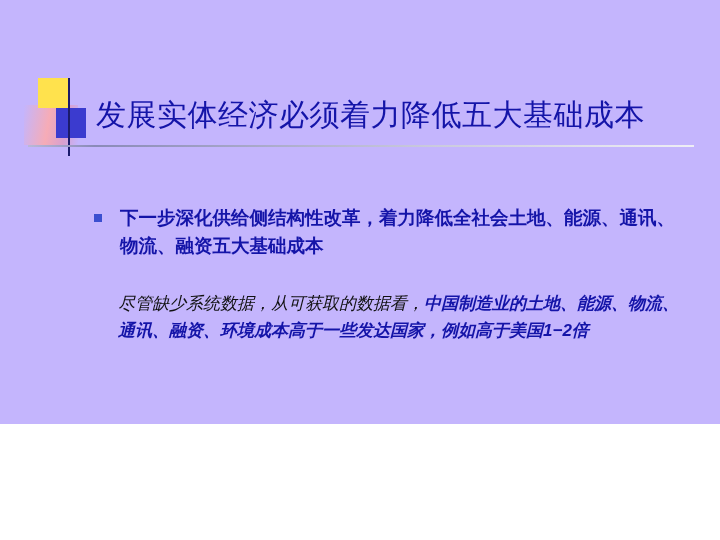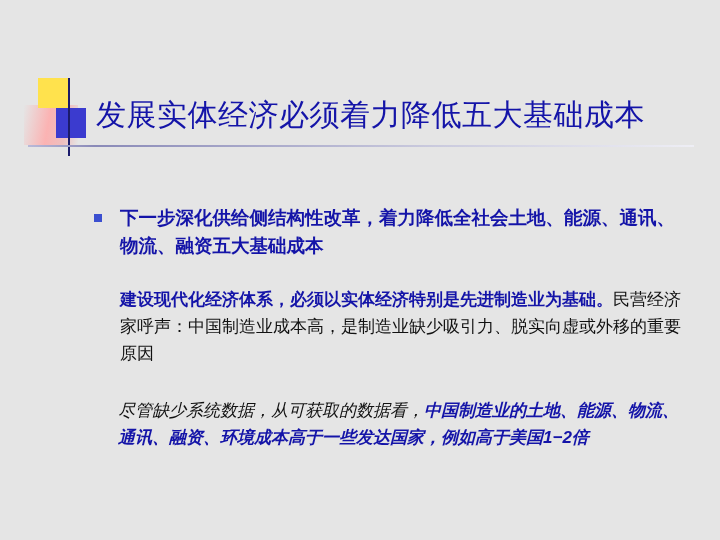--- a/index.html
+++ b/index.html
@@ -9,22 +9,22 @@
   body {
     width: 720px;
     height: 540px;
     background: #ffffff;
     font-family: "Liberation Sans", sans-serif;
     overflow: hidden;
   }
   #slide {
     position: relative;
     width: 720px;
-    height: 540px;
-    background: #e5e5e5;
+    height: 424px;
+    background: #c4b5fd;
   }
 
   
   .ornament {
     position: absolute;
     left: 24px;
     top: 78px;
     width: 72px;
     height: 78px;
   }
@@ -147,22 +147,19 @@
   <div class="title">发展实体经济必须着力降低五大基础成本</div>
   <div class="title-rule"></div>
 
   <div class="content">
 
     <div class="bullet-row">
       <span class="bullet-mark"></span>
       <div class="lvl1">下一步深化供给侧结构性改革，着力降低全社会土地、能源、通讯、物流、融资五大基础成本</div>
     </div>
 
-    <div class="para">
-      <span class="bold-blue">建设现代化经济体系，必须以实体经济特别是先进制造业为基础。</span><span class="plain">民营经济家呼声：中国制造业成本高，是制造业缺少吸引力、脱实向虚或外移的重要原因</span>
-    </div>
 
     <div class="para second">
       <span class="plain">尽管缺少系统数据，从可获取的数据看，</span><span class="bold-blue">中国制造业的土地、能源、物流、通讯、融资、环境成本高于一些发达国家，例如高于美国1−2倍</span>
     </div>
 
   </div>
 </div>
 
 </body></html>

